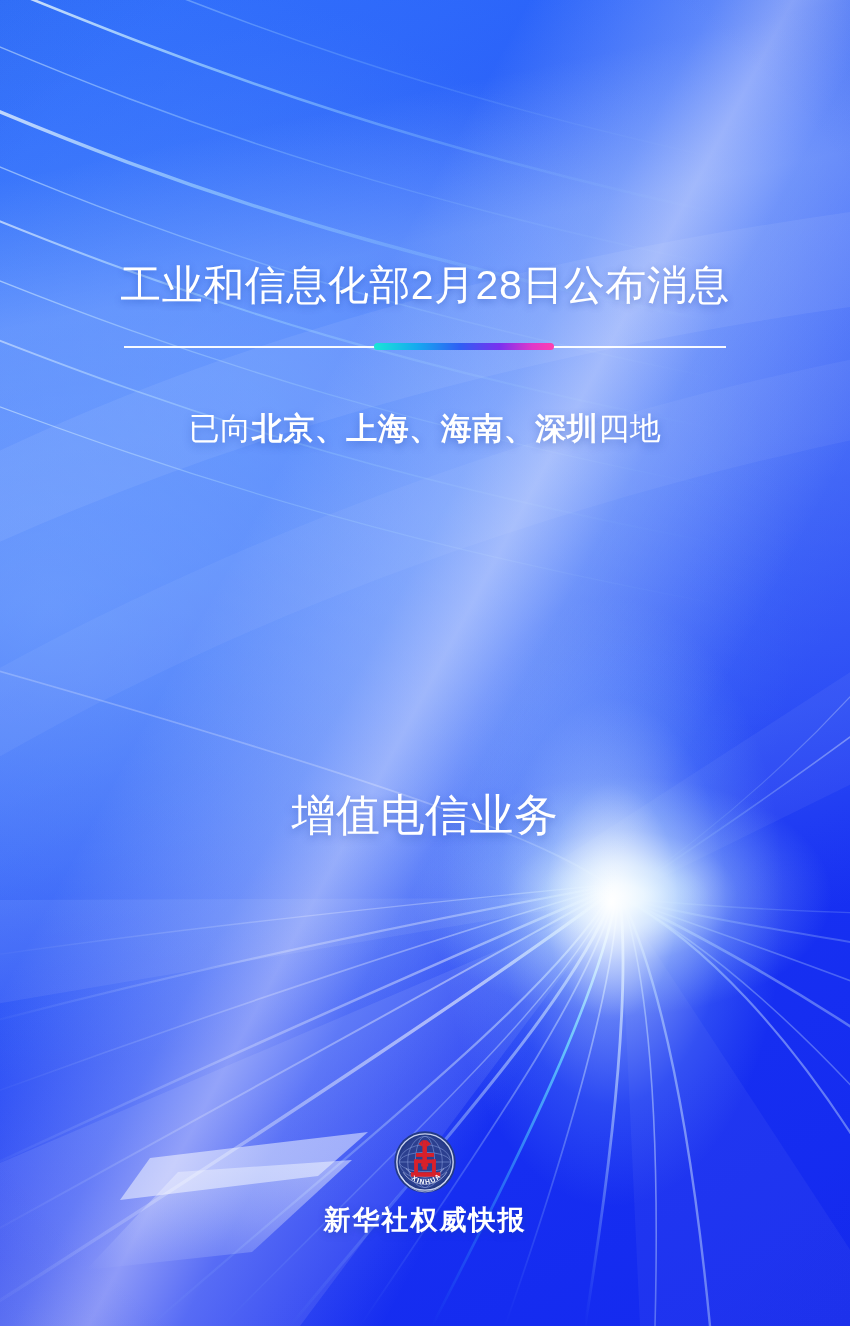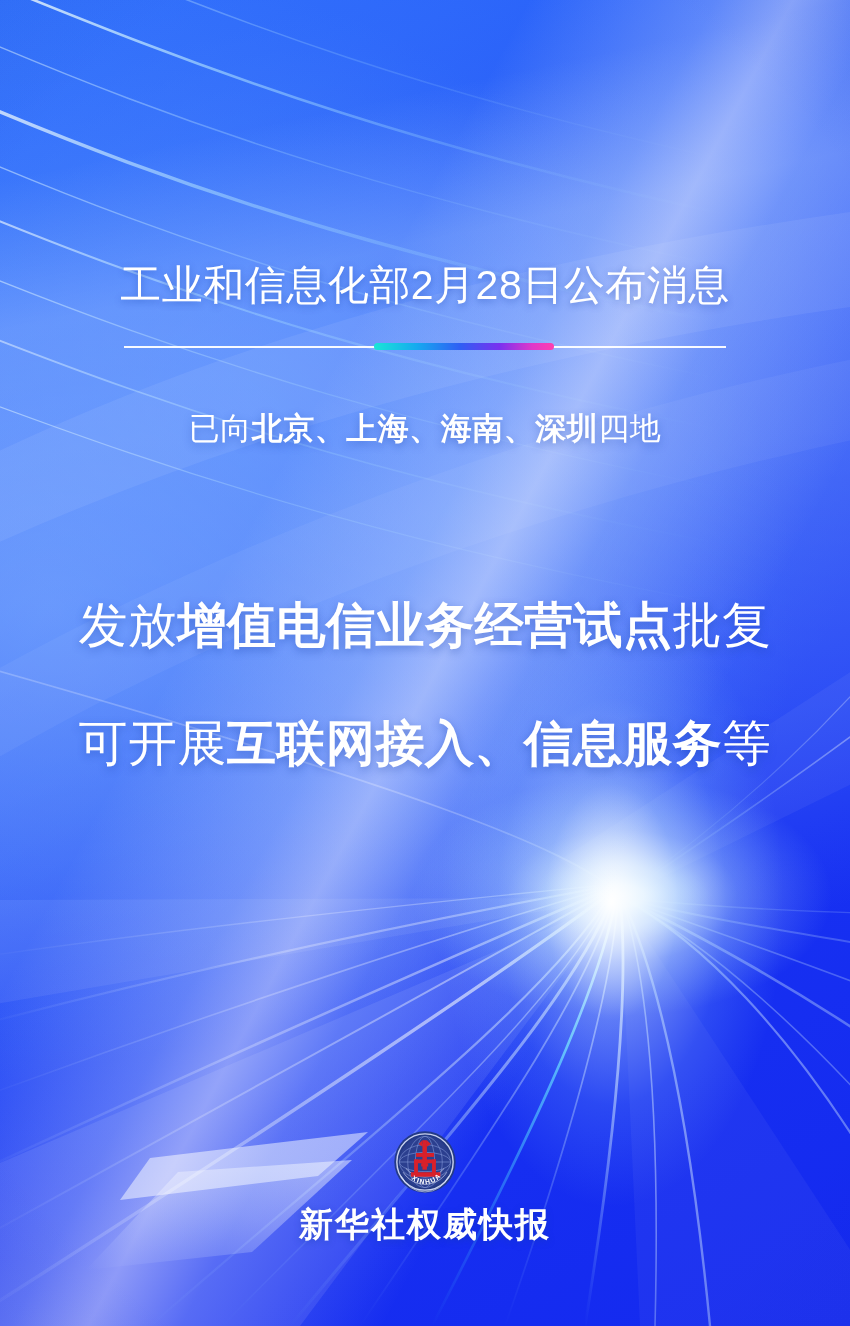--- a/index.html
+++ b/index.html
@@ -87,21 +87,21 @@
   
   .footer{
     position:absolute;left:0;right:0;top:1130px;
     text-align:center;
   }
   .logo{
     width:64px;height:64px;margin:0 auto;display:block;
   }
   .brand{
     margin-top:8px;
-    font-size:34px;font-weight:700;color:#ffffff;letter-spacing:2px;
+    font-size:27px;font-weight:700;color:#ffffff;letter-spacing:2px;
     text-shadow:0 2px 7px rgba(20,60,170,.45);
   }
 </style>
 </head>
 <body>
 
 <div id="poster">
 
   <div class="layer wash-a"></div>
   <div class="layer wash-b"></div>
@@ -216,32 +216,27 @@
       <span class="accent"></span>
     </div>
 
     <div class="block l1">
       <span class="line">
         <span class="lt">已向</span><span class="bd">北京、上海、海南、深圳</span><span class="lt">四地</span>
       </span>
     </div>
 
 
-    <div class="block l3">
+
+
+    <div class="block l5">
       <span class="line">
-        <span class="lt">发放</span><span class="bd">增值电信业务经营试点</span><span class="lt">批复</span>
+        <span class="lt">增值电信业务</span>
       </span>
     </div>
-
-    <div class="block l4">
-      <span class="line">
-        <span class="lt">可开展</span><span class="bd">互联网接入、信息服务</span><span class="lt">等</span>
-      </span>
-    </div>
-
 
     <div class="footer">
 
       <svg class="logo" viewBox="0 0 100 100">
         <circle cx="50" cy="50" r="48" fill="#243a86"></circle>
         <circle cx="50" cy="50" r="44" fill="none" stroke="#e6ecff" stroke-width="2.2" opacity=".85"></circle>
         <circle cx="50" cy="50" r="40" fill="#2b3f8f"></circle>
 
         <g stroke="#9fb4ef" stroke-width="1" fill="none" opacity=".7">
           <ellipse cx="50" cy="50" rx="40" ry="15"></ellipse>

